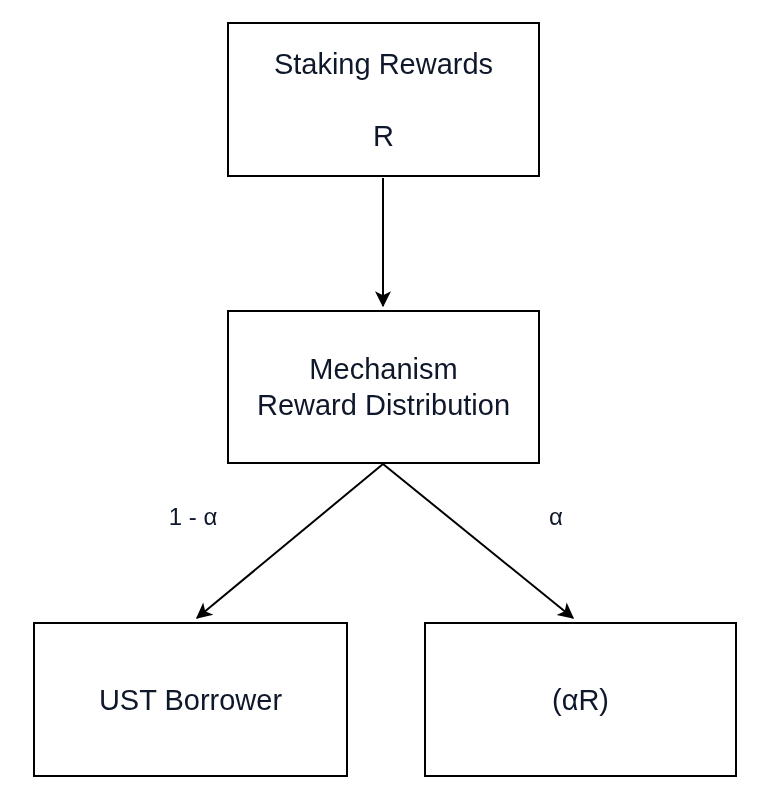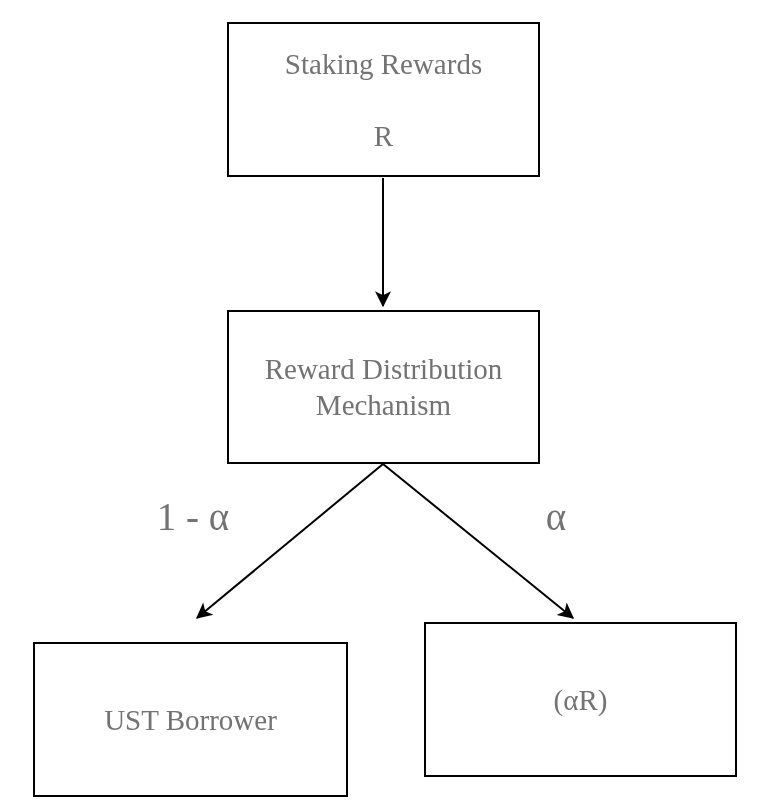--- a/index.html
+++ b/index.html
@@ -5,22 +5,22 @@
   html, body {
     margin: 0;
     padding: 0;
     background: #ffffff;
   }
   .canvas {
     position: relative;
     width: 758px;
     height: 804px;
     background: #ffffff;
-    font-family: Liberation Serif, serif;
-    color: #737373;
+    font-family: Liberation Sans, sans-serif;
+    color: #0f172a;
     overflow: hidden;
   }
   .edge-layer {
     position: absolute;
     left: 0;
     top: 0;
     width: 758px;
     height: 804px;
   }
   .edge-line {
@@ -36,26 +36,26 @@
     flex-direction: column;
     align-items: center;
     justify-content: center;
     text-align: center;
     font-size: 29px;
     line-height: 36px;
     white-space: nowrap;
   }
   .node-staking   { left: 227px; top:  22px; width: 313px; height: 155px; row-gap: 36px; }
   .node-mechanism { left: 227px; top: 310px; width: 313px; height: 154px; }
-  .node-borrower  { left:  33px; top: 642px; width: 315px; height: 155px; }
+  .node-borrower  { left:  33px; top: 622px; width: 315px; height: 155px; }
   .node-lender    { left: 424px; top: 622px; width: 313px; height: 155px; }
   .edge-label {
     position: absolute;
     transform: translate(-50%, -50%);
-    font-size: 39px;
+    font-size: 24px;
     line-height: 36px;
     white-space: nowrap;
   }
   .edge-label-left  { left: 193px; top: 517px; }
   .edge-label-right { left: 556px; top: 517px; }
 </style>
 </head>
 <body>
 
 <div class="canvas">
@@ -70,22 +70,22 @@
     <path class="edge-line" d="M 383 464 L 197 618" marker-end="url(#arrowhead)" stroke="#000000"></path>
     <path class="edge-line" d="M 383 464 L 573 618" marker-end="url(#arrowhead)" stroke="#000000"></path>
   </svg>
 
   <div class="node node-staking">
     <div>Staking Rewards</div>
     <div>R</div>
   </div>
 
   <div class="node node-mechanism">
+    <div>Mechanism</div>
     <div>Reward Distribution</div>
-    <div>Mechanism</div>
   </div>
 
   <div class="node node-borrower">
     <div>UST Borrower</div>
   </div>
 
   <div class="node node-lender">
     <div>(αR)</div>
   </div>
 

